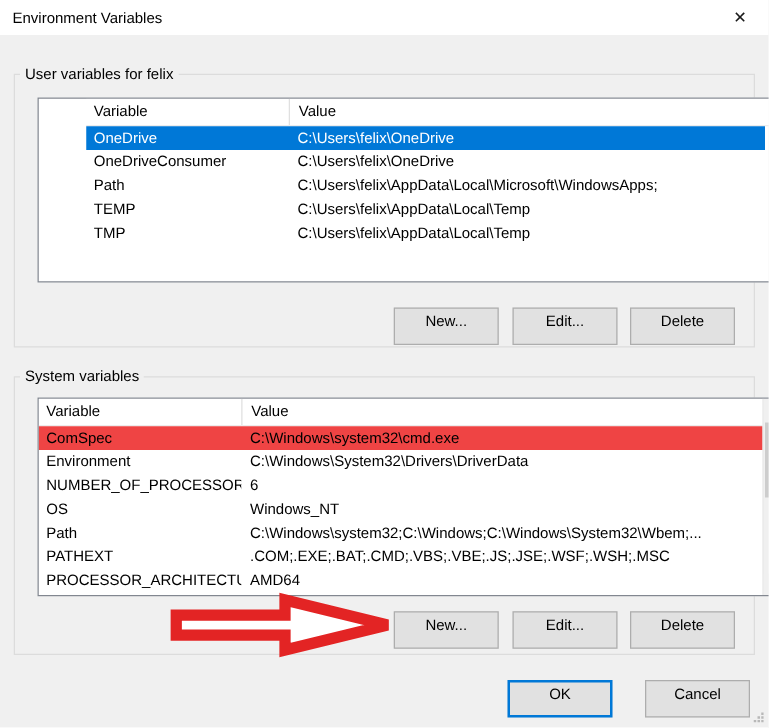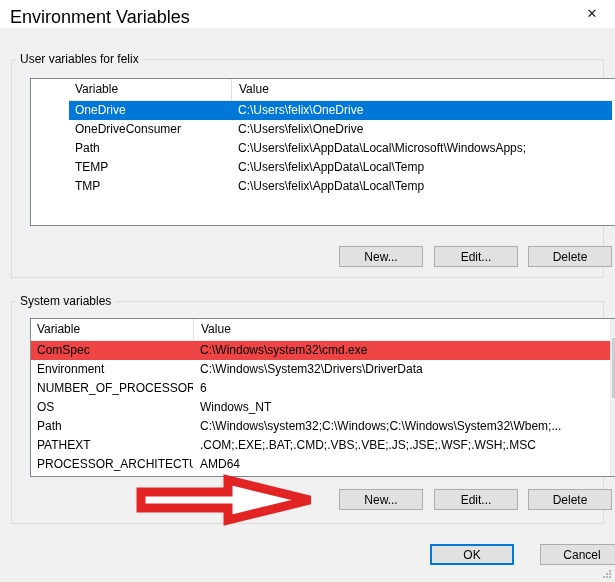--- a/index.html
+++ b/index.html
@@ -3,21 +3,21 @@
 <meta charset="utf-8">
 <style>
   html,body{margin:0;padding:0;background:#ffffff;}
   .win{
     position:relative;width:615px;height:582px;overflow:hidden;
     font-family:"Liberation Sans",sans-serif;font-size:12px;color:#000;
     background:#f0f0f0;
   }
   
   .titlebar{position:absolute;left:0;top:0;width:615px;height:28px;background:#ffffff;}
-  .titlebar .title{position:absolute;left:10px;top:7px;font-size:18px;color:#000;}
+  .titlebar .title{position:absolute;left:10px;top:7px;font-size:12px;color:#000;}
   .closebtn{position:absolute;right:8px;top:3px;width:30px;height:22px;text-align:center;line-height:22px;font-size:13px;color:#1a1a1a;cursor:default;}
   
   .groupbox{position:absolute;border:1px solid #dcdcdc;background:transparent;}
   .grouplabel{position:absolute;left:16px;background:#f0f0f0;padding:0 4px;height:14px;line-height:14px;z-index:3;}
   
   .lv{position:absolute;background:#ffffff;border:1px solid #828790;overflow:hidden;padding-left:38px;}
   .lvh{display:flex;height:21px;line-height:21px;border-bottom:1px solid #ececec;background:#fff;}
   .lvh .hc1{width:156px;padding-left:6px;border-right:1px solid #e0e0e0;}
   .lvh .hc2{flex:1;padding-left:7px;}
   .rows{position:relative;}
@@ -28,22 +28,22 @@
   .row.sel-inactive{background:#ef4444;color:#000;}
   .u-rows .row{width:543px;}
   
   .sbar{position:absolute;top:0;right:0;width:16px;bottom:0;background:#f0f0f0;border-left:1px solid #e9e9e9;}
   .sbtn{position:absolute;left:0;width:16px;height:17px;display:flex;align-items:center;justify-content:center;background:#f0f0f0;}
   .sbtn.up{top:0;}
   .sbtn.down{bottom:0;}
   .sthumb{position:absolute;left:1px;width:14px;background:#cdcdcd;}
   
   .btn{
-    position:absolute;height:21px;background:#e1e1e1;border:1px solid #adadad;
-    text-align:center;line-height:21px;font-size:12px;box-sizing:border-box;cursor:default;margin-left:24px;
+    position:absolute;height:30px;background:#e1e1e1;border:1px solid #adadad;
+    text-align:center;line-height:21px;font-size:12px;box-sizing:border-box;cursor:default;
   }
   .btn.default{border:2px solid #0078d7;line-height:19px;}
   
   .arrow-annot{position:absolute;left:130px;top:470px;z-index:5;pointer-events:none;}
   
   .grip{position:absolute;right:4px;bottom:4px;}
 </style>
 </head>
 <body>
 

